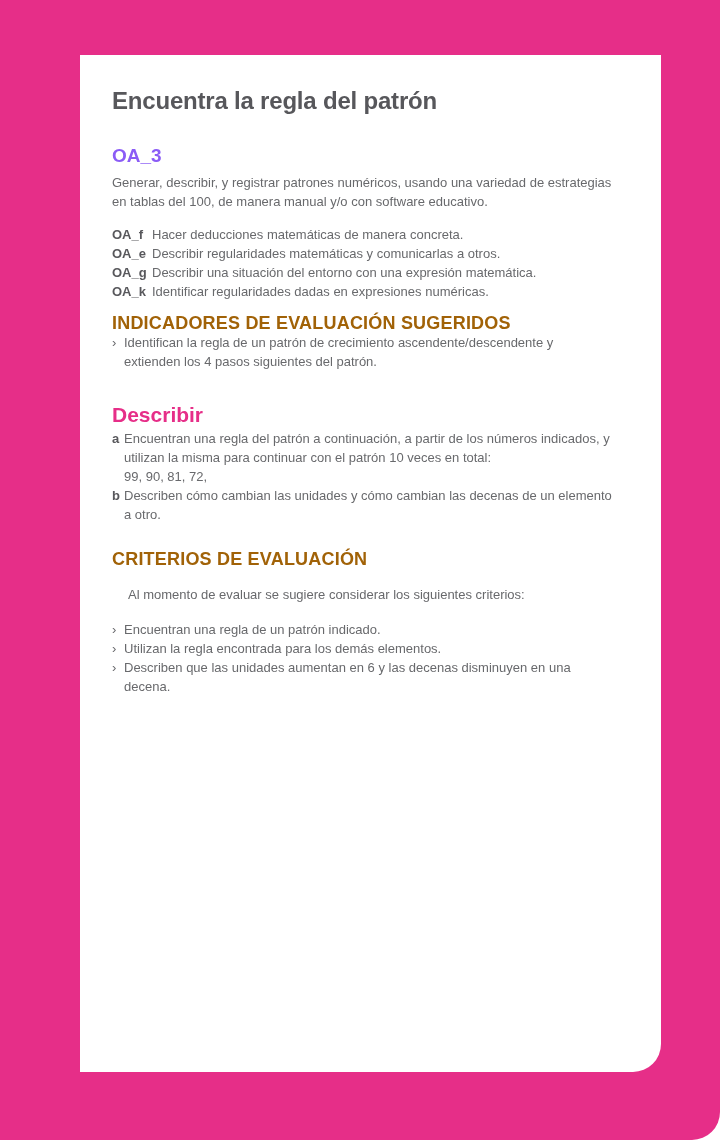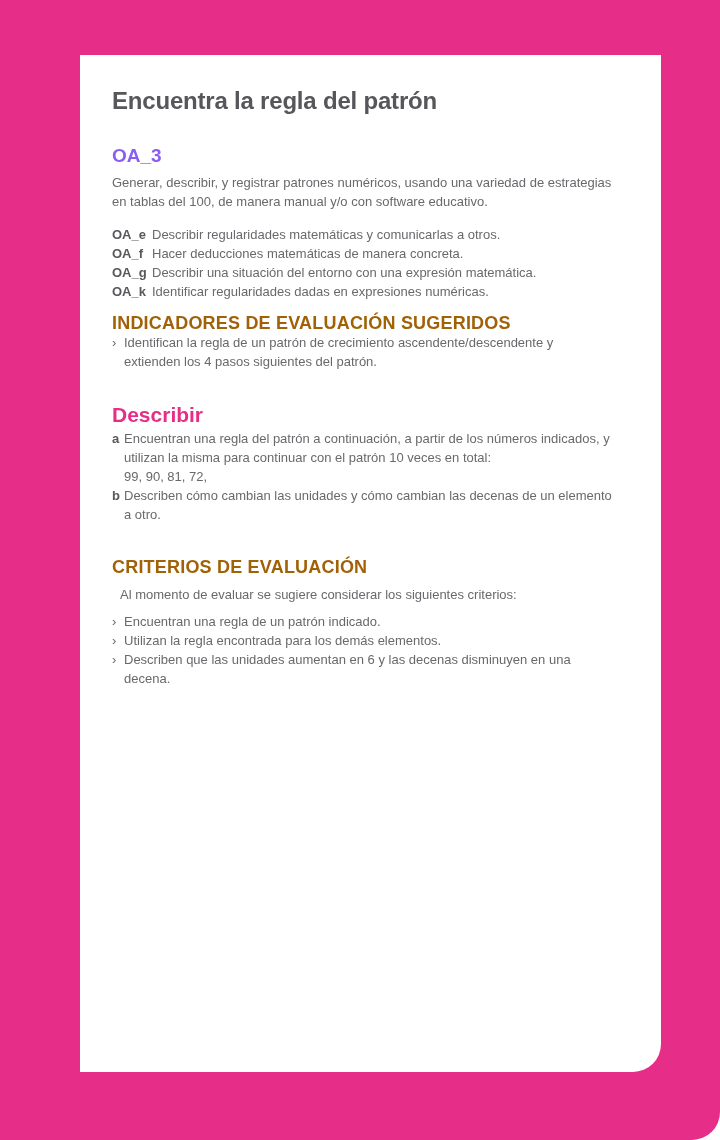--- a/index.html
+++ b/index.html
@@ -115,48 +115,48 @@
     font-weight: 700;
     color: #58585C;
   }
   .activity-text { width: 504px; }
   .activity-sequence {
     margin: 0;
     font-size: 13px;
     line-height: 19px;
     color: #68696C;
   }
-  .criteria-heading { margin-top: 34px; }
+  .criteria-heading { margin-top: 26px; }
   .criteria-intro {
-    margin: 8px;
+    margin: 16px;
     width: 516px;
   }
 </style>
 </head>
 <body>
 
 <div class="stage">
   <div class="pink-bg"></div>
 
   <div class="card">
 
     <h1 class="page-title">Encuentra la regla del patrón</h1>
 
     <h2 class="oa-heading">OA_3</h2>
 
     <p class="body-text oa-description">Generar, describir, y registrar patrones numéricos, usando una variedad de estrategias en tablas del 100, de manera manual y/o con software educativo.</p>
 
     <div class="oa-list">
       <div class="oa-row">
+        <span class="oa-code">OA_f</span>
+        <span class="oa-text">Hacer deducciones matemáticas de manera concreta.</span>
+      </div>
+      <div class="oa-row">
         <span class="oa-code">OA_e</span>
         <span class="oa-text">Describir regularidades matemáticas y comunicarlas a otros.</span>
-      </div>
-      <div class="oa-row">
-        <span class="oa-code">OA_f</span>
-        <span class="oa-text">Hacer deducciones matemáticas de manera concreta.</span>
       </div>
       <div class="oa-row">
         <span class="oa-code">OA_g</span>
         <span class="oa-text">Describir una situación del entorno con una expresión matemática.</span>
       </div>
       <div class="oa-row">
         <span class="oa-code">OA_k</span>
         <span class="oa-text">Identificar regularidades dadas en expresiones numéricas.</span>
       </div>
     </div>

